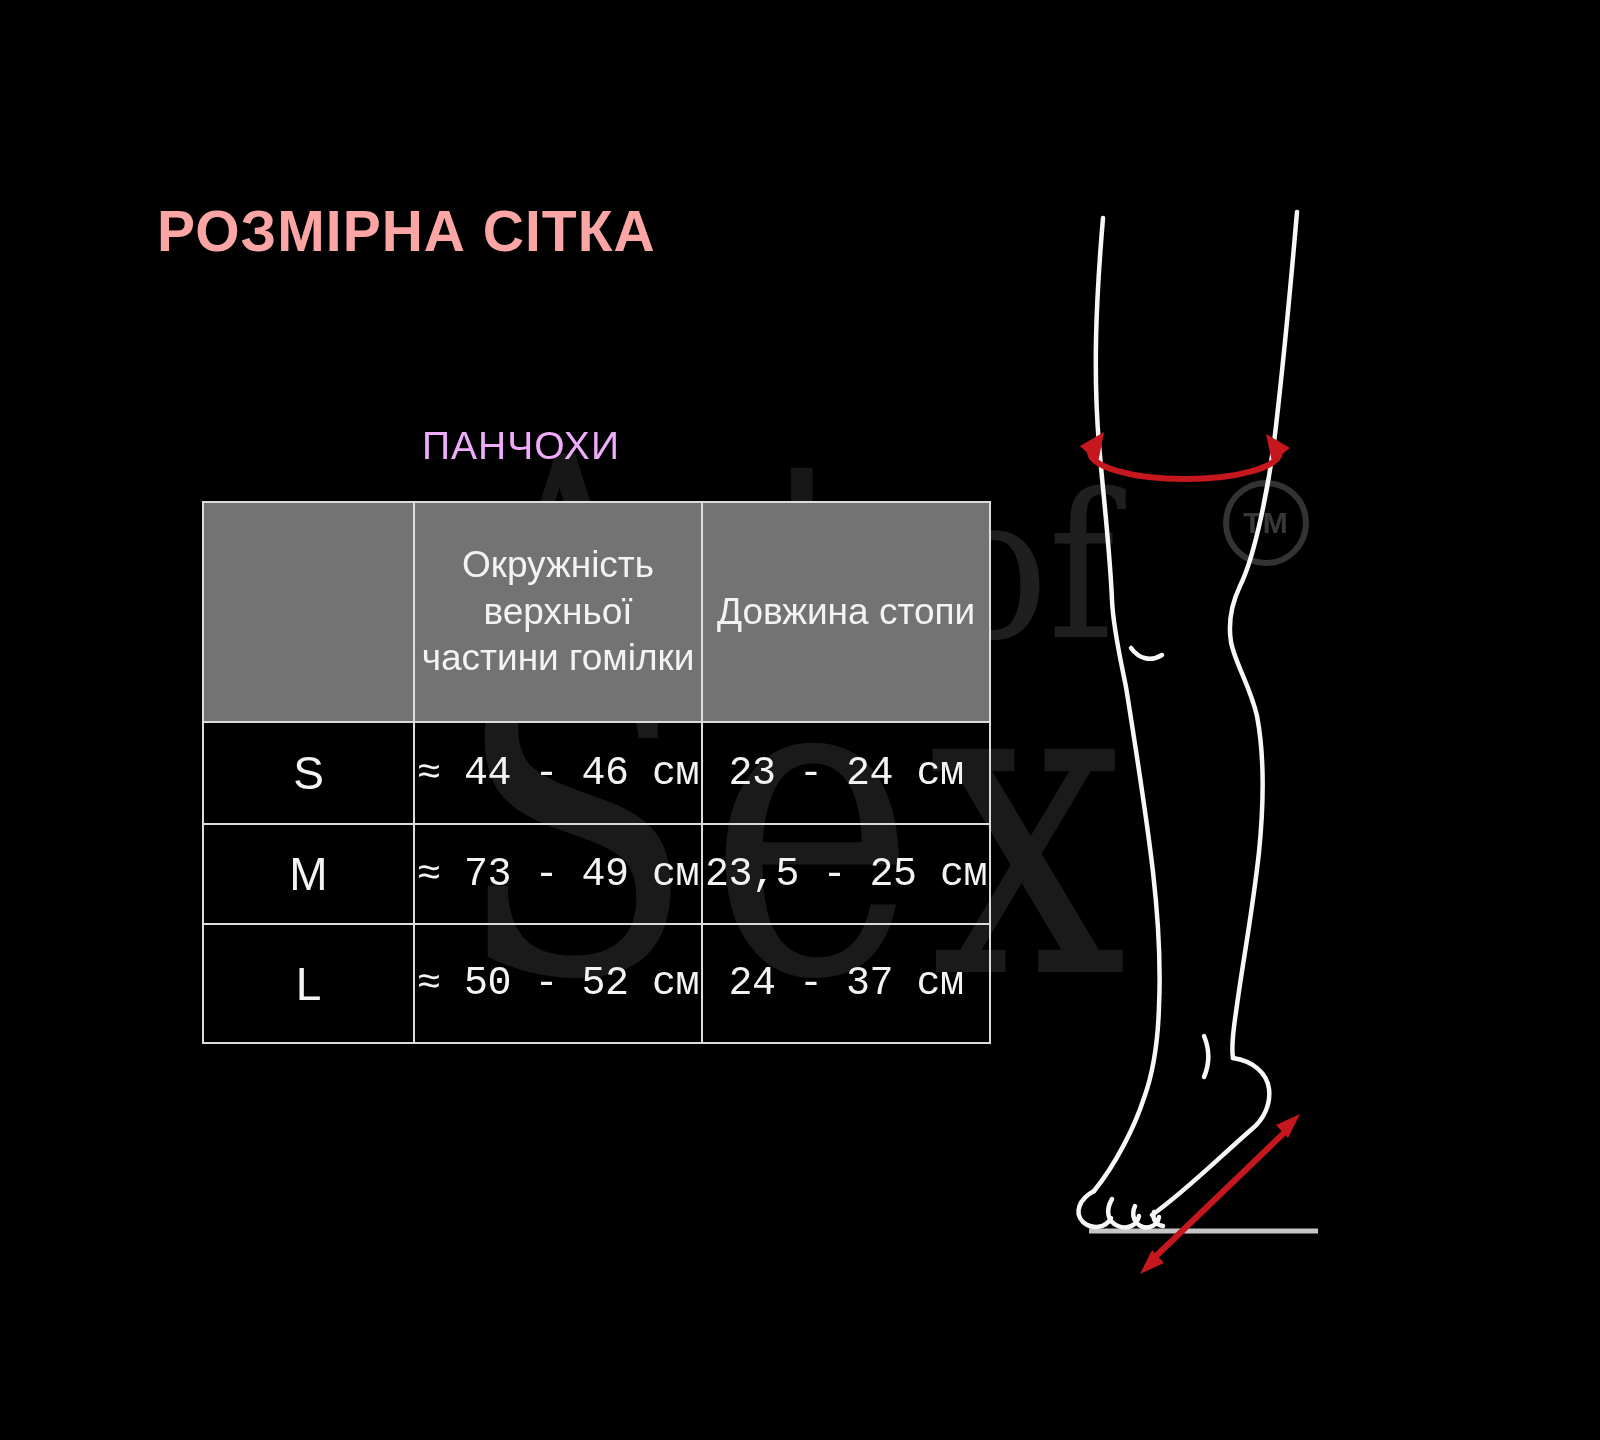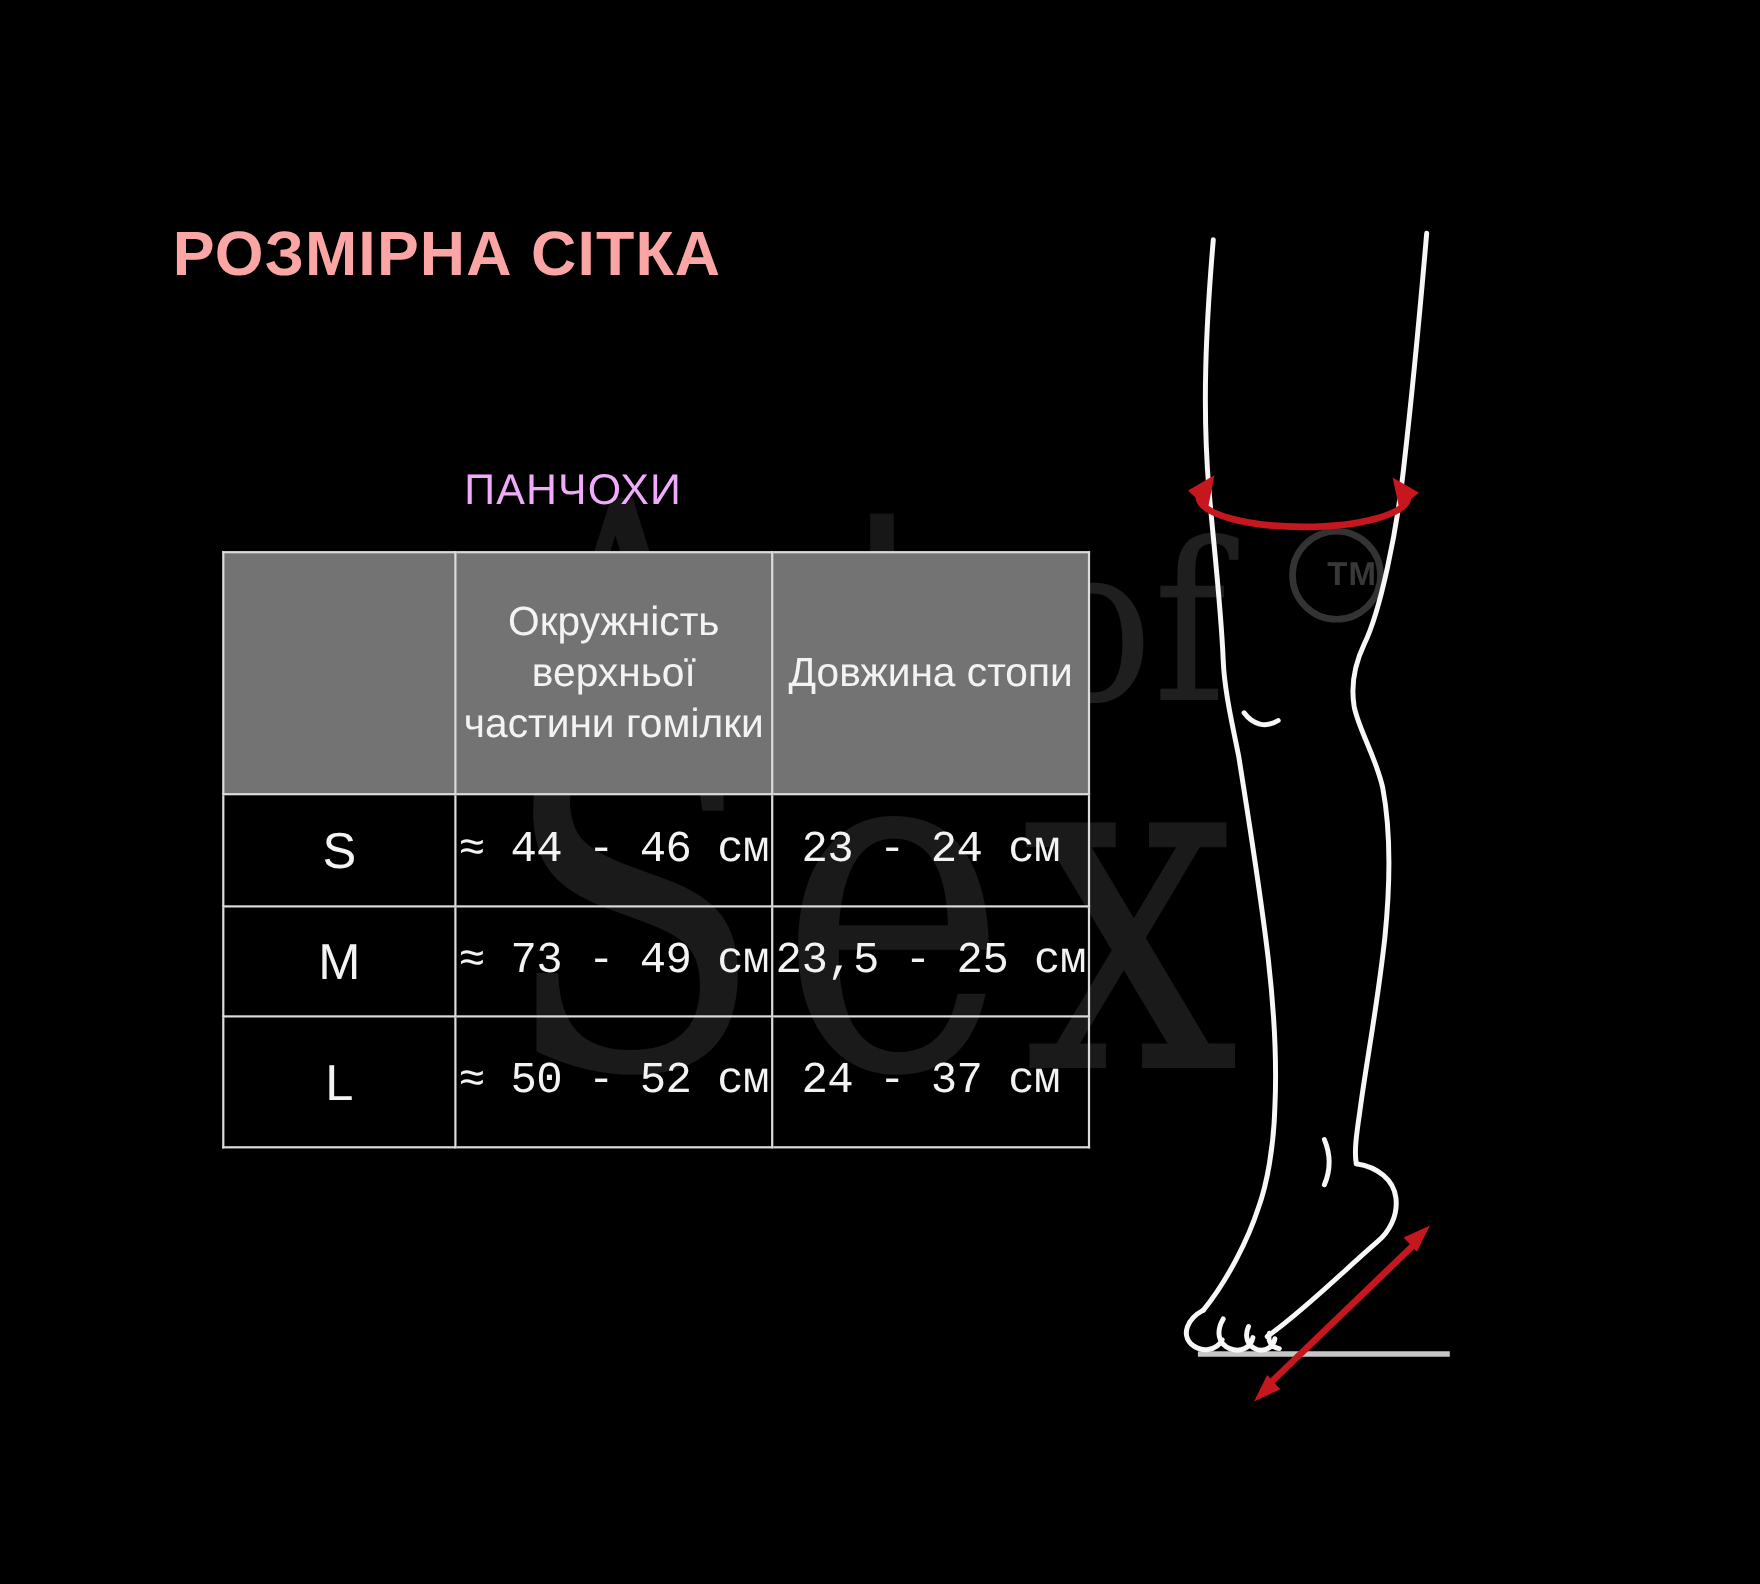--- a/index.html
+++ b/index.html
@@ -23,23 +23,23 @@
   }
   
   .wm{
     position:absolute;font-family:"DejaVu Serif", serif;
     transform-origin:0 0;white-space:nowrap;z-index:1;line-height:1;
   }
   .wm-art{left:480px;top:420px;font-size:290px;color:rgba(255,255,255,0.09);transform:scaleX(0.82);}
   .wm-of{left:940px;top:468px;font-size:200px;color:rgba(255,255,255,0.12);transform:scaleX(0.90);}
   .wm-sex{left:455px;top:608px;font-size:430px;letter-spacing:14px;color:rgba(255,255,255,0.10);transform:scaleX(0.82);}
   .tm-badge{
-    position:absolute;left:1172px;top:480px;width:74px;height:74px;
+    position:absolute;left:1223px;top:480px;width:74px;height:74px;
     border:6px solid rgba(255,255,255,0.20);border-radius:50%;
-    display:flex;align-items:center;justify-content:flex-end;
+    display:flex;align-items:center;justify-content:center;
     font:bold 30px "Liberation Sans", sans-serif;
     color:rgba(255,255,255,0.22);letter-spacing:1px;z-index:1;
   }
   
   table.size-table{
     position:absolute;left:202px;top:501px;z-index:2;
     border-collapse:collapse;table-layout:fixed;
   }
   .size-table col.c1{width:211px;}
   .size-table col.c2{width:216px;}

